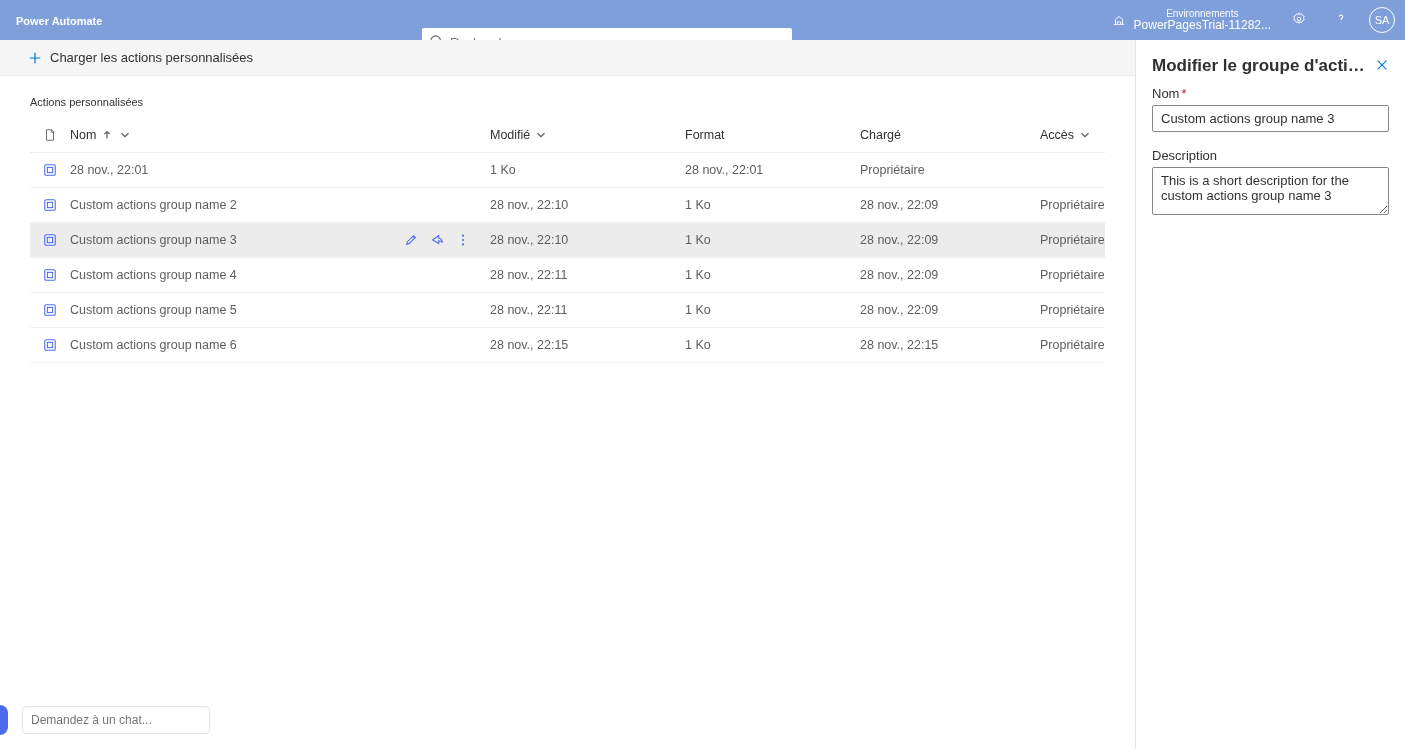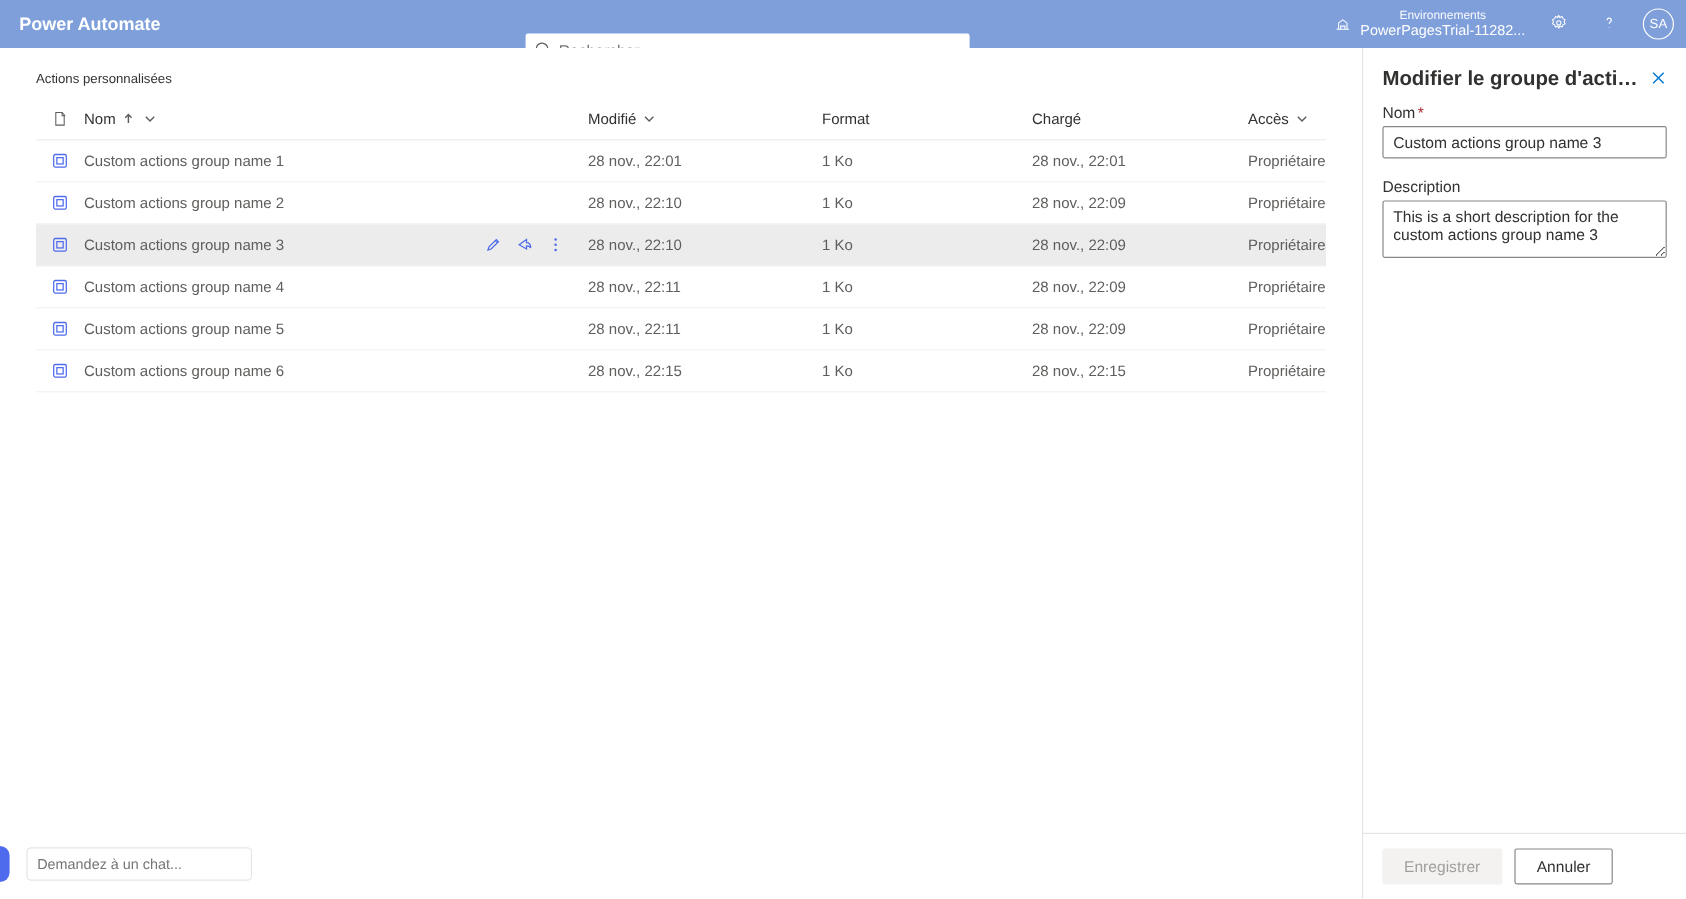--- a/index.html
+++ b/index.html
@@ -16,21 +16,21 @@
   
   .header {
     background: #7f9fdb;
     color: #fff;
     height: 40px;
     display: flex;
     align-items: center;
     padding: 0 10px;
     gap: 12px;
   }
-  .header-title { font-size: 15px; font-weight: 600; padding-left: 6px; white-space: nowrap; }
+  .header-title { font-size: 11px; font-weight: 600; padding-left: 6px; white-space: nowrap; }
   .header-spacer-left { flex: 0 0 auto; }
   .header-search-wrap { flex: 1; display: flex; justify-content: center; }
   .search-box {
     width: 370px;
     height: 28px;
     background: #fff;
     border-radius: 2px;
     display: flex;
     align-items: center;
     padding: 0 8px;
@@ -217,20 +217,30 @@
             </svg>
         </span>
       </div>
       <div class="avatar">SA</div>
     </div>
   </div>
 
   <div class="body">
     <div class="main">
 
+      <div class="toolbar">
+        <div class="toolbar-btn">
+          <span class="plus-icon">
+            <svg viewBox="0 0 16 16">
+                <path stroke="currentColor" stroke-width="1.4" d="M8 2v12M2 8h12"></path>
+              </svg>
+          </span>
+          <span>Charger les actions personnalisées</span>
+        </div>
+      </div>
 
       <div class="content">
         <div class="page-title">Actions personnalisées</div>
       </div>
 
       <div class="table-wrap">
         <div class="table-header">
           <div class="th-file-icon">
             <svg viewBox="0 0 16 16">
                 <path fill="none" stroke="currentColor" d="M4 2h6l2 2v10H4zM10 2v3h3"></path>
@@ -272,42 +282,20 @@
             </span>
           </div>
         </div>
         <div id="rows-container">
             <div class="table-row">
     <div class="row-icon">
       <svg viewBox="0 0 16 16" width="16" height="16">
                   <rect x="2" y="2" width="12" height="12" rx="1.5" fill="none" stroke="#4f6bed" stroke-width="1.2"></rect>
                   <rect x="5" y="5" width="6" height="6" fill="none" stroke="#4f6bed" stroke-width="1.2"></rect>
                 </svg>
-    </div>
-    <div class="name-cell">
-      <span class="name-text">Custom actions group name 1</span>
-      <span class="row-actions">
-        <span class="row-action-btn">
-                    <svg viewBox="0 0 16 16">
-                      <path fill="none" stroke="currentColor" stroke-width="1.2" d="M3 13l1-3 7-7 2 2-7 7-3 1zM10 4l2 2"></path>
-                    </svg>
-                  </span>
-        <span class="row-action-btn">
-                    <svg viewBox="0 0 16 16">
-                      <path fill="none" stroke="currentColor" stroke-width="1.2" d="M3 8l7-5v3c3 0 4 2 4 5-1-2-2-2-4-2v3z"></path>
-                    </svg>
-                  </span>
-        <span class="row-action-btn">
-                    <svg viewBox="0 0 16 16">
-                      <circle cx="8" cy="3" r="1.2" fill="currentColor"></circle>
-                      <circle cx="8" cy="8" r="1.2" fill="currentColor"></circle>
-                      <circle cx="8" cy="13" r="1.2" fill="currentColor"></circle>
-                    </svg>
-                  </span>
-      </span>
     </div>
     <div>28 nov., 22:01</div>
     <div>1 Ko</div>
     <div>28 nov., 22:01</div>
     <div>Propriétaire</div>
   </div>
             <div class="table-row">
     <div class="row-icon">
       <svg viewBox="0 0 16 16" width="16" height="16">
                   <rect x="2" y="2" width="12" height="12" rx="1.5" fill="none" stroke="#4f6bed" stroke-width="1.2"></rect>
@@ -500,20 +488,16 @@
           <label class="form-label">
             <span>Nom</span><span class="req">*</span>
           </label>
           <input class="form-input" value="Custom actions group name 3" style="">
         </div>
         <div class="field">
           <label class="form-label">Description</label>
           <textarea class="form-textarea" style="">This is a short description for the custom actions group name 3</textarea>
         </div>
       </div>
-      <div class="panel-footer">
-        <button class="btn btn-primary">Enregistrer</button>
-        <button class="btn btn-secondary">Annuler</button>
-      </div>
     </div>
 
   </div>
 </div>
 
 </body></html>

